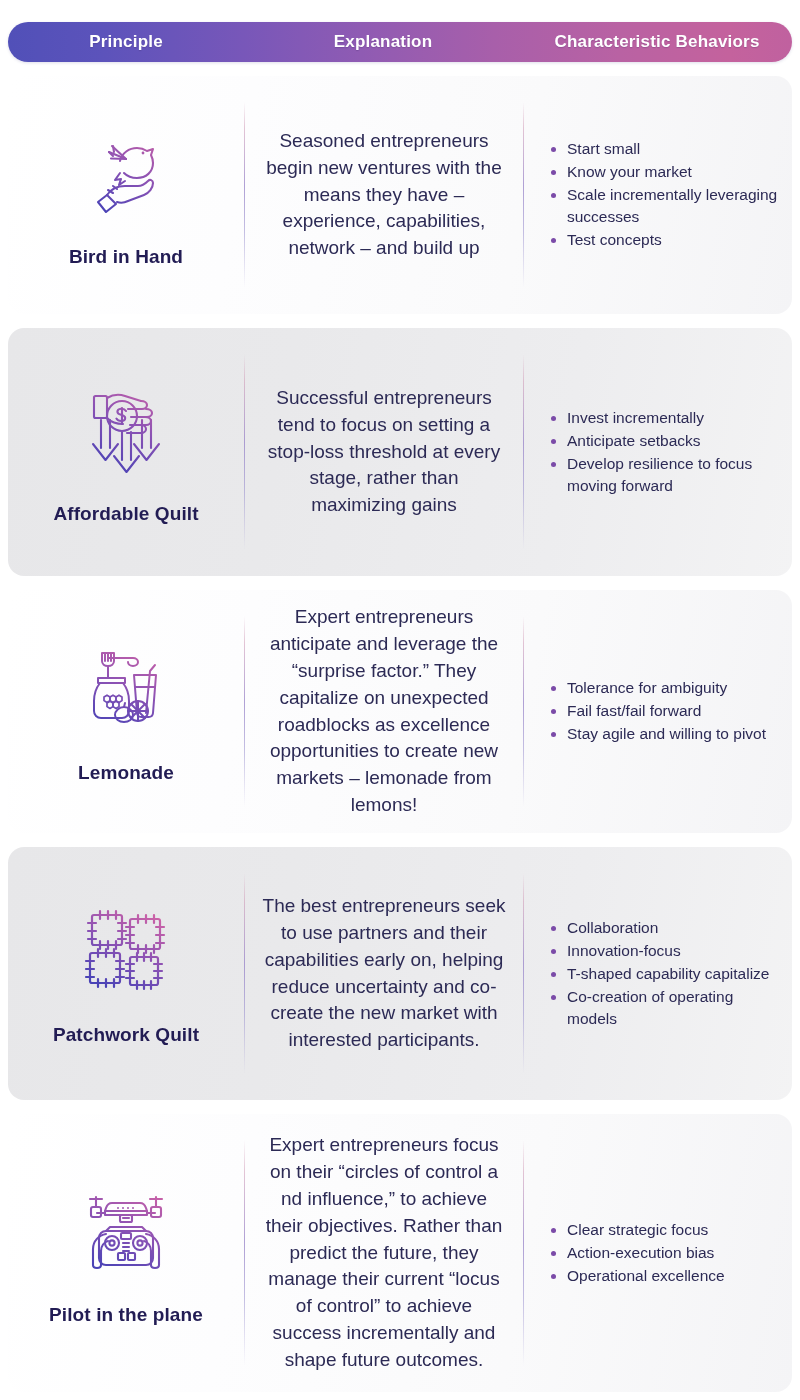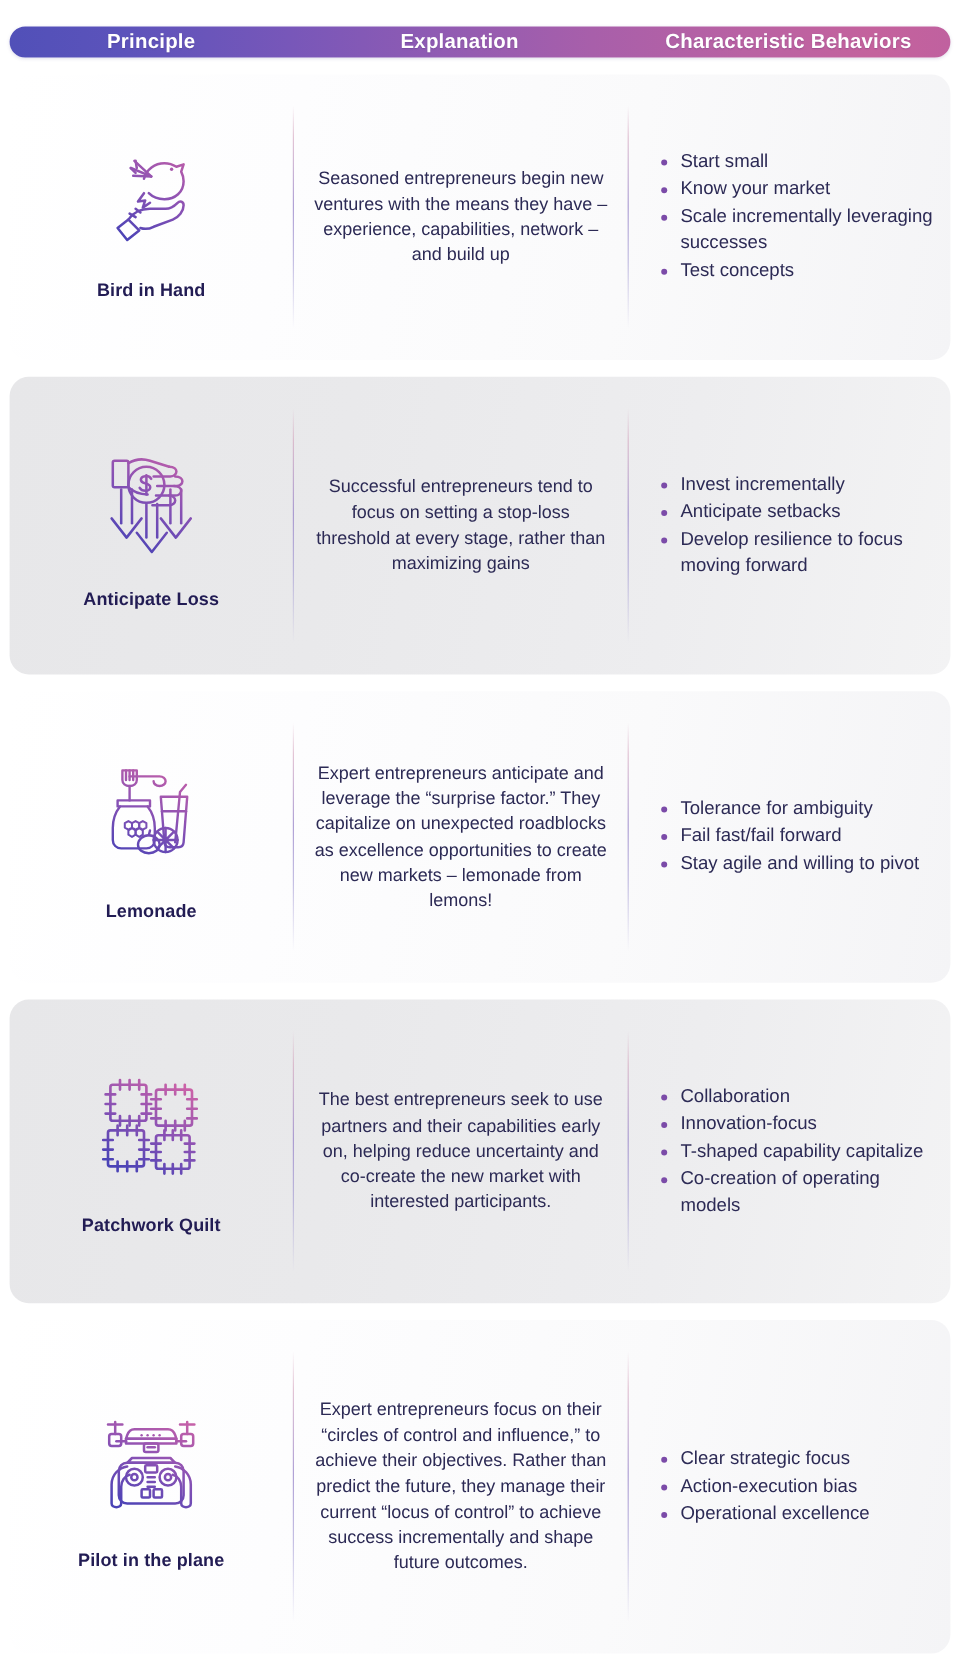--- a/index.html
+++ b/index.html
@@ -19,21 +19,21 @@
     width: 800px;
     height: 1400px;
     box-sizing: border-box;
     padding: 0 8px;
   }
 
   
   .header-bar {
     position: relative;
     margin: 22px 0 0 0;
-    height: 26px;
+    height: 40px;
     border-radius: 20px;
     background: linear-gradient(90deg,
         #5150b8 0%,
         #5c53bb 12%,
         #7857b9 30%,
         #8f5bb3 45%,
         #a85faa 62%,
         #b962a3 78%,
         #c4629d 92%,
         #c0619f 100%);
@@ -109,30 +109,30 @@
     width: 100px;
     height: 100px;
     display: flex;
     align-items: center;
     justify-content: center;
   }
   .icon-wrap svg { display: block; }
 
   .principle-title {
     margin-top: 24px;
-    font-size: 15px;
+    font-size: 19px;
     font-weight: bold;
     color: #221c54;
     text-align: center;
     line-height: 1.28;
     letter-spacing: .1px;
   }
 
   .explanation-text {
-    font-size: 15px;
+    font-size: 19px;
     line-height: 1.42;
     color: #2c2a55;
     text-align: center;
     margin: 0;
   }
 
   .behaviors-list {
     margin: 0;
     padding: 0;
     list-style: none;
@@ -253,21 +253,21 @@
             <path d="M13 62 l12.5 16 l12.5 -16"></path>
             <path d="M42 50 v28"></path>
             <path d="M51 50 v28"></path>
             <path d="M34 74 l12.5 16 l12.5 -16"></path>
             <path d="M62 38 v28"></path>
             <path d="M71 38 v28"></path>
             <path d="M54 62 l12.5 16 l12.5 -16"></path>
           </g>
         </svg>
       </div>
-      <div class="principle-title">Anticipate Loss</div>
+      <div class="principle-title">Affordable Quilt</div>
     </div>
 
     <div class="divider"></div>
 
     <div class="cell cell-explanation">
       <p class="explanation-text">Successful entrepreneurs tend to focus on setting a stop-loss threshold at every stage, rather than maximizing gains</p>
     </div>
 
     <div class="divider"></div>
 

